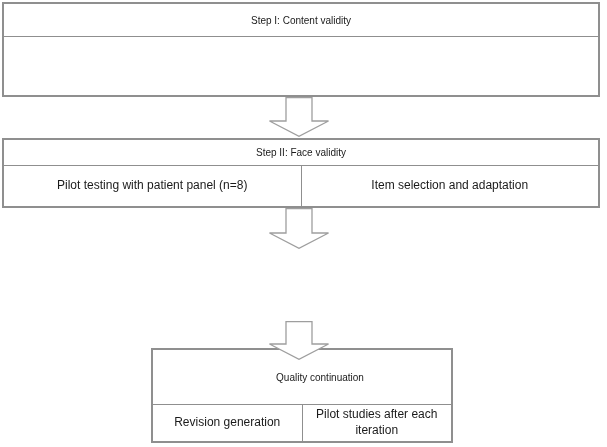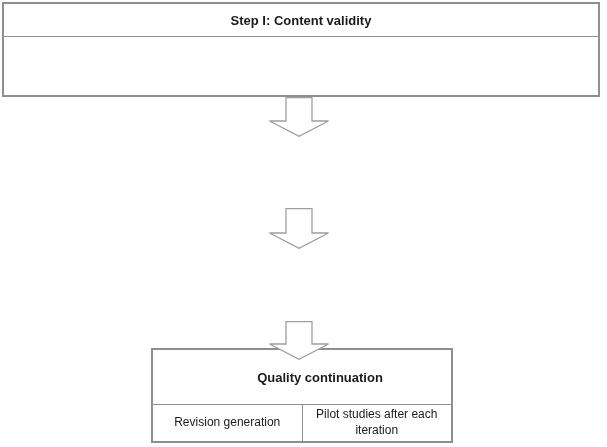--- a/index.html
+++ b/index.html
@@ -25,22 +25,22 @@
     display:flex;
     flex-direction:column;
     z-index:1;
   }
   .block-header{
     box-sizing:border-box;
     display:flex;
     align-items:center;
     justify-content:center;
     text-align:center;
-    font-weight:bold;
-    font-size:13px;
+    font-weight:normal;
+    font-size:10px;
     border-bottom:1.5px solid var(--line);
   }
   .block-cells{
     flex:1;
     display:flex;
     min-height:0;
   }
   .cell{
     flex:1 1 0;
     box-sizing:border-box;
@@ -86,20 +86,27 @@
 <div id="stage">
 
   <div class="block" id="block-step1">
     <div class="block-header">Step I: Content validity</div>
   </div>
 
   <svg class="arrow" id="arrow-1" width="62" height="40" viewBox="0 0 62 40">
     <polygon points="18,0.7 44,0.7 44,24 60.5,24 31,39.3 1.5,24 18,24"></polygon>
   </svg>
 
+  <div class="block" id="block-step2">
+    <div class="block-header">Step II: Face validity</div>
+    <div class="block-cells">
+      <div class="cell">Pilot testing with patient panel (n=8)</div>
+      <div class="cell">Item selection and adaptation</div>
+    </div>
+  </div>
 
   <svg class="arrow" id="arrow-2" width="62" height="41" viewBox="0 0 62 41">
     <polygon points="18,0.7 44,0.7 44,25 60.5,25 31,40.3 1.5,25 18,25"></polygon>
   </svg>
 
 
   <div class="block" id="block-quality">
     <div class="block-header">Quality continuation</div>
     <div class="block-cells">
       <div class="cell">Revision generation</div>

